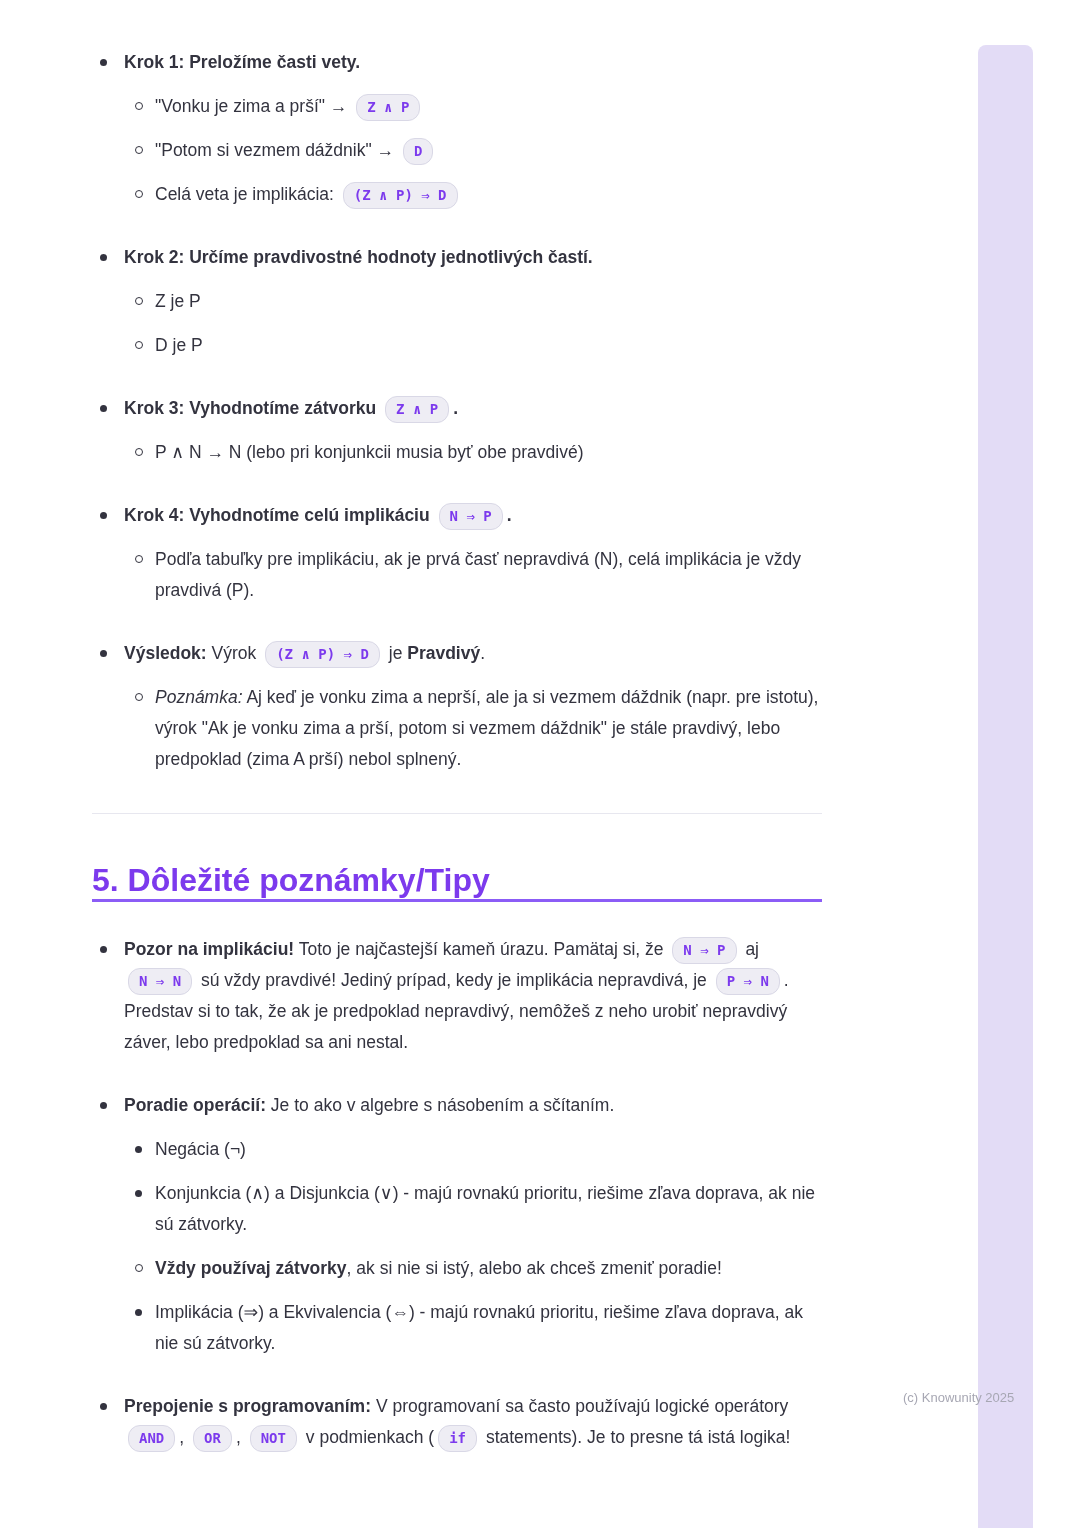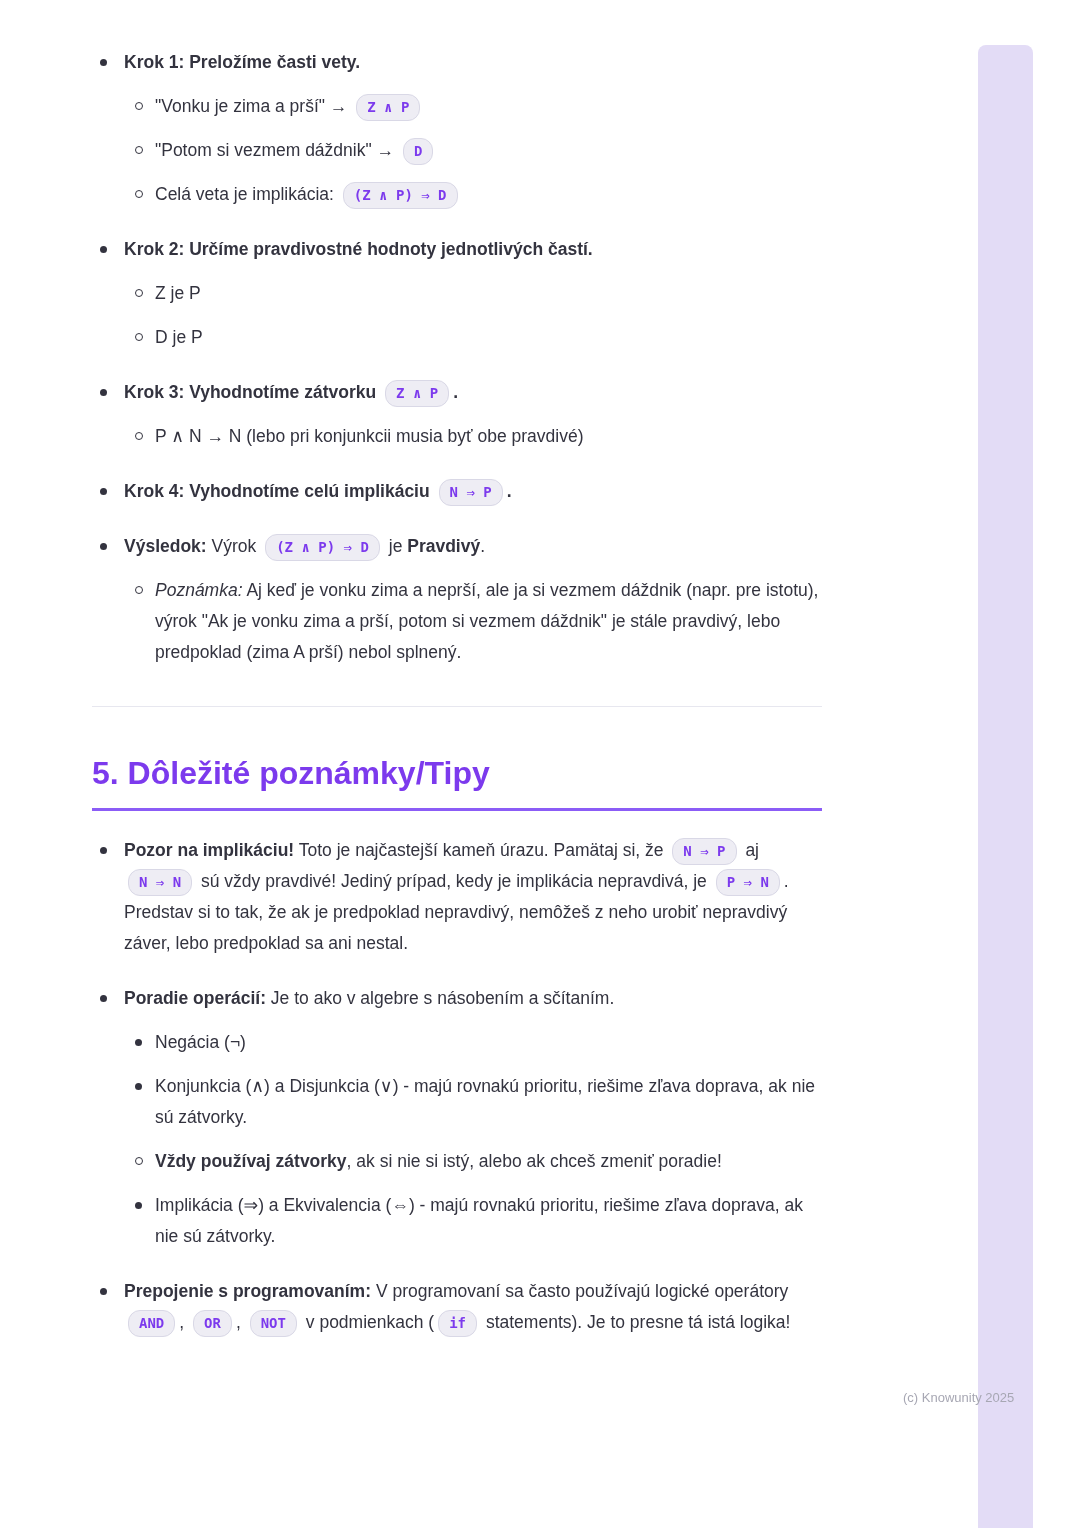--- a/index.html
+++ b/index.html
@@ -26,21 +26,21 @@
     position: absolute;
     left: 92px;
     top: 47px;
     width: 730px;
   }
   .li {
     position: relative;
     font-size: 17.5px;
     line-height: 31px;
   }
-  .li.level1 { padding-left: 32px; margin-top: 24px; }
+  .li.level1 { padding-left: 32px; margin-top: 32px; }
   .li.level2 { padding-left: 63px; margin-top: 13px; }
   .li:first-child { margin-top: 0; }
   .marker {
     position: absolute;
     top: 12px;
     width: 7px;
     height: 7px;
     border-radius: 50%;
   }
   .level1 .marker { left: 8px; }
@@ -70,21 +70,20 @@
   .divider {
     height: 1px;
     background: var(--divider, #e7e7ef);
     margin-top: 38px;
   }
   .section-heading {
     color: var(--accent-purple, #7c3aed);
     font-size: 32px;
     font-weight: bold;
     margin-top: 48px;
-    padding-bottom: 16px;
     border-bottom: 3px solid var(--rule-purple, #8b5cf6);
   }
   .footer {
     position: absolute;
     top: 1390px;
     left: 903px;
     font-size: 13px;
     color: var(--footer-text, #a7a7b3);
     z-index: 2;
   }
@@ -98,20 +97,21 @@
       <div class="li level1"><span class="marker disc"></span><span class="li-body"><span class="bold">Krok 1: Preložíme časti vety.</span></span></div>
       <div class="li level2"><span class="marker circle"></span><span class="li-body"><span>"Vonku je zima a prší" → </span><code class="chip">Z ∧ P</code></span></div>
       <div class="li level2"><span class="marker circle"></span><span class="li-body"><span>"Potom si vezmem dáždnik" → </span><code class="chip">D</code></span></div>
       <div class="li level2"><span class="marker circle"></span><span class="li-body"><span>Celá veta je implikácia: </span><code class="chip">(Z ∧ P) ⇒ D</code></span></div>
       <div class="li level1"><span class="marker disc"></span><span class="li-body"><span class="bold">Krok 2: Určíme pravdivostné hodnoty jednotlivých častí.</span></span></div>
       <div class="li level2"><span class="marker circle"></span><span class="li-body"><span>Z je P</span></span></div>
       <div class="li level2"><span class="marker circle"></span><span class="li-body"><span>D je P</span></span></div>
       <div class="li level1"><span class="marker disc"></span><span class="li-body"><span class="bold">Krok 3: Vyhodnotíme zátvorku </span><code class="chip">Z ∧ P</code><span class="bold">.</span></span></div>
       <div class="li level2"><span class="marker circle"></span><span class="li-body"><span>P ∧ N → N (lebo pri konjunkcii musia byť obe pravdivé)</span></span></div>
       <div class="li level1"><span class="marker disc"></span><span class="li-body"><span class="bold">Krok 4: Vyhodnotíme celú implikáciu </span><code class="chip">N ⇒ P</code><span class="bold">.</span></span></div>
+      <div class="li level2"><span class="marker circle"></span><span class="li-body"><span>Podľa tabuľky pre implikáciu, ak je prvá časť nepravdivá (N), celá implikácia je vždy pravdivá (P).</span></span></div>
       <div class="li level1"><span class="marker disc"></span><span class="li-body"><span class="bold">Výsledok:</span><span> Výrok </span><code class="chip">(Z ∧ P) ⇒ D</code><span> je </span><span class="bold">Pravdivý</span><span>.</span></span></div>
       <div class="li level2"><span class="marker circle"></span><span class="li-body"><span class="italic">Poznámka:</span><span> Aj keď je vonku zima a neprší, ale ja si vezmem dáždnik (napr. pre istotu), výrok "Ak je vonku zima a prší, potom si vezmem dáždnik" je stále pravdivý, lebo predpoklad (zima A prší) nebol splnený.</span></span></div>
       <div class="divider"></div>
       <h2 class="section-heading">5. Dôležité poznámky/Tipy</h2>
       <div class="li level1"><span class="marker disc"></span><span class="li-body"><span class="bold">Pozor na implikáciu!</span><span> Toto je najčastejší kameň úrazu. Pamätaj si, že </span><code class="chip">N ⇒ P</code><span> aj </span><code class="chip">N ⇒ N</code><span> sú vždy pravdivé! Jediný prípad, kedy je implikácia nepravdivá, je </span><code class="chip">P ⇒ N</code><span>. Predstav si to tak, že ak je predpoklad nepravdivý, nemôžeš z neho urobiť nepravdivý záver, lebo predpoklad sa ani nestal.</span></span></div>
       <div class="li level1"><span class="marker disc"></span><span class="li-body"><span class="bold">Poradie operácií:</span><span> Je to ako v algebre s násobením a sčítaním.</span></span></div>
       <div class="li level2"><span class="marker disc"></span><span class="li-body"><span>Negácia (¬)</span></span></div>
       <div class="li level2"><span class="marker disc"></span><span class="li-body"><span>Konjunkcia (∧) a Disjunkcia (∨) - majú rovnakú prioritu, riešime zľava doprava, ak nie sú zátvorky.</span></span></div>
       <div class="li level2"><span class="marker circle"></span><span class="li-body"><span class="bold">Vždy používaj zátvorky</span><span>, ak si nie si istý, alebo ak chceš zmeniť poradie!</span></span></div>
       <div class="li level2"><span class="marker disc"></span><span class="li-body"><span>Implikácia (⇒) a Ekvivalencia (⇔) - majú rovnakú prioritu, riešime zľava doprava, ak nie sú zátvorky.</span></span></div>

